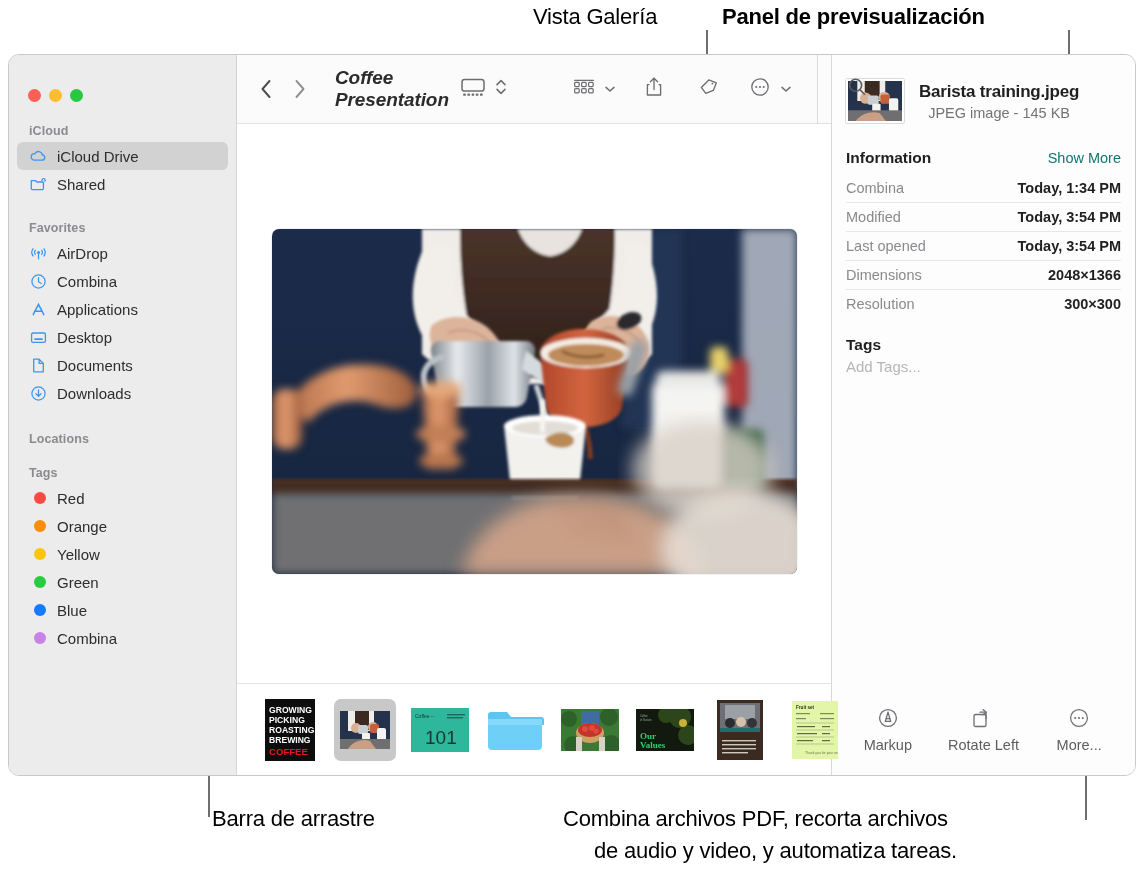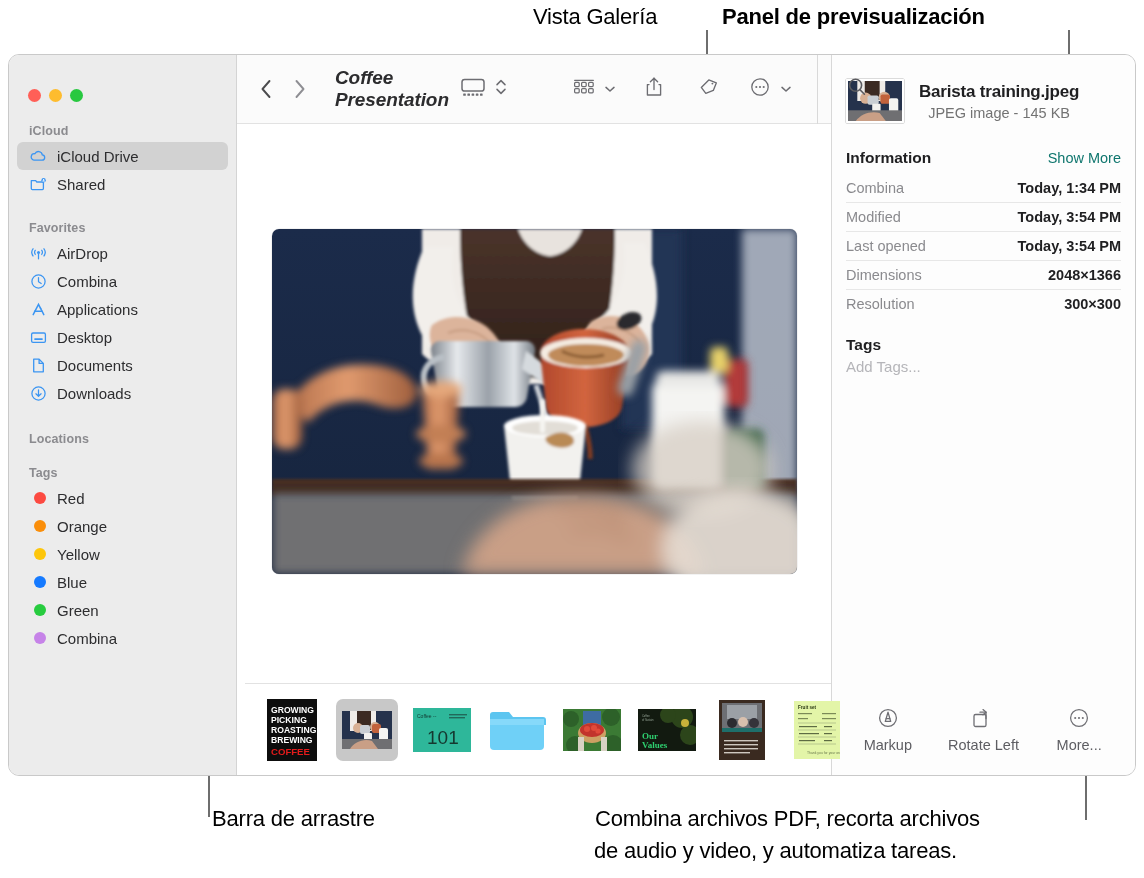--- a/index.html
+++ b/index.html
@@ -141,23 +141,22 @@
   }
   .hero svg { display:block; width: 100%; height: 100%; }
 
   
   .filmstrip {
     height: 92px;
     border-top: 1px solid #e2e2e2;
     display: flex;
     align-items: center;
     gap: 13px;
-    padding: 0 16px;
+    padding: 0 22px;
     background: #fff;
-    margin-left: 8px;
   }
   .thumb {
     width: 62px; height: 62px;
     display: flex; align-items: center; justify-content: center;
     border-radius: 7px;
     flex: 0 0 auto;
     position: relative;
   }
   .thumb.selected { background: #c8c8c8; }
   .thumb .inner { display:flex; align-items:center; justify-content:center; }
@@ -234,21 +233,21 @@
   <div class="callout" style="left:533px; top:4px;">Vista Galería</div>
   <div class="leader leader-v" style="left:706px; top:30px; height:60px;"></div>
 
   <div class="callout" style="left:722px; top:4px;font-weight:bold;">Panel de previsualización</div>
   <div class="leader leader-v" style="left:1068px; top:30px; height:98px;"></div>
 
   <div class="callout" style="left:212px; top:806px;">Barra de arrastre</div>
   <div class="leader leader-v" style="left:208px; top:730px; height:87px;"></div>
   <div class="leader leader-h" style="left:208px; top:730px; width:52px;"></div>
 
-  <div class="callout" style="left:563px; top:806px;margin-left:32px;">Combina archivos PDF, recorta archivos</div>
+  <div class="callout" style="left:563px; top:806px;">Combina archivos PDF, recorta archivos</div>
   <div class="callout" style="left:594px; top:838px;">de audio y video, y automatiza tareas.</div>
   <div class="leader leader-v" style="left:1085px; top:760px; height:60px;"></div>
 
   <div class="window">
 
     <div class="sidebar">
       <div class="traffic">
         <div class="dot red"></div>
         <div class="dot yellow"></div>
         <div class="dot green"></div>
@@ -361,29 +360,29 @@
           <span>Orange</span>
         </li>
         <li class="sb-item">
           <span class="sb-icon">
               <span class="tagdot" style="background:#fdc60b"></span>
             </span>
           <span>Yellow</span>
         </li>
         <li class="sb-item">
           <span class="sb-icon">
+              <span class="tagdot" style="background:#27cc3f"></span>
+            </span>
+          <span>Green</span>
+        </li>
+        <li class="sb-item">
+          <span class="sb-icon">
               <span class="tagdot" style="background:#157aff"></span>
             </span>
           <span>Blue</span>
-        </li>
-        <li class="sb-item">
-          <span class="sb-icon">
-              <span class="tagdot" style="background:#27cc3f"></span>
-            </span>
-          <span>Green</span>
         </li>
         <li class="sb-item">
           <span class="sb-icon">
               <span class="tagdot" style="background:#c683e8"></span>
             </span>
           <span>Combina</span>
         </li>
       </ul>
     </div>
 

